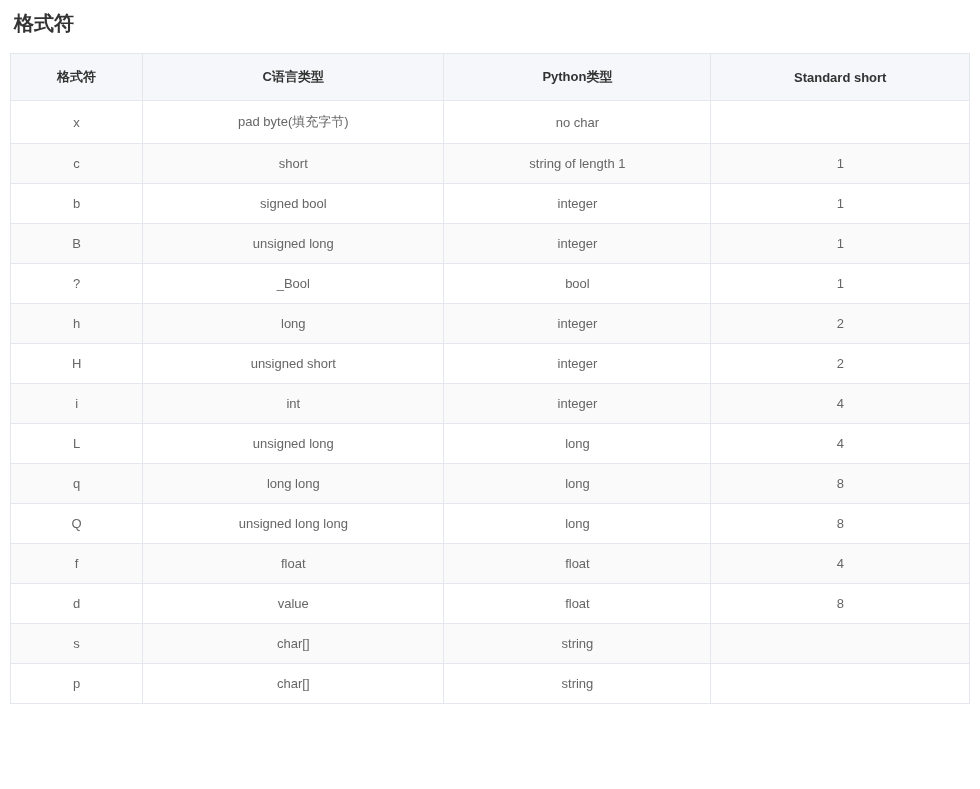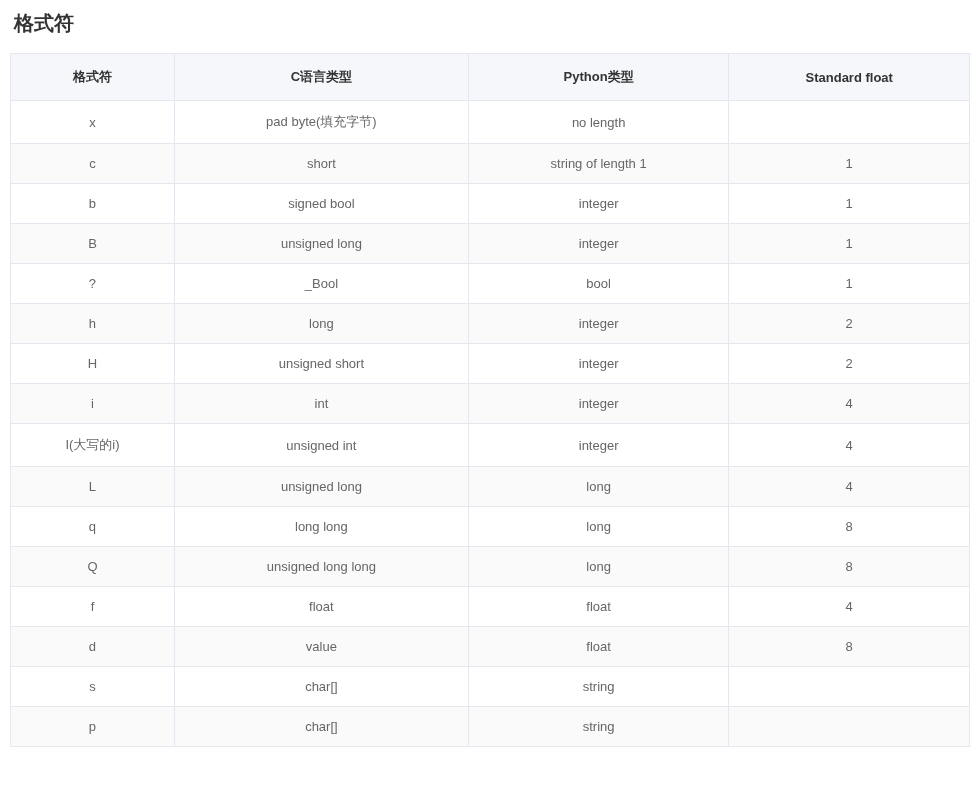--- a/index.html
+++ b/index.html
@@ -53,28 +53,28 @@
 <body>
 
 <h2 class="heading">格式符</h2>
 
 <table>
   <thead>
     <tr>
       <th>格式符</th>
       <th>C语言类型</th>
       <th>Python类型</th>
-      <th>Standard float</th>
+      <th>Standard short</th>
     </tr>
   </thead>
   <tbody id="table-body">
   <tr>
         <td>x</td>
         <td>pad byte(填充字节)</td>
-        <td>no length</td>
+        <td>no char</td>
         <td></td>
       </tr>
       <tr>
         <td>c</td>
         <td>short</td>
         <td>string of length 1</td>
         <td>1</td>
       </tr>
       <tr>
         <td>b</td>
@@ -102,26 +102,20 @@
       </tr>
       <tr>
         <td>H</td>
         <td>unsigned short</td>
         <td>integer</td>
         <td>2</td>
       </tr>
       <tr>
         <td>i</td>
         <td>int</td>
-        <td>integer</td>
-        <td>4</td>
-      </tr>
-      <tr>
-        <td>I(大写的i)</td>
-        <td>unsigned int</td>
         <td>integer</td>
         <td>4</td>
       </tr>
       <tr>
         <td>L</td>
         <td>unsigned long</td>
         <td>long</td>
         <td>4</td>
       </tr>
       <tr>

